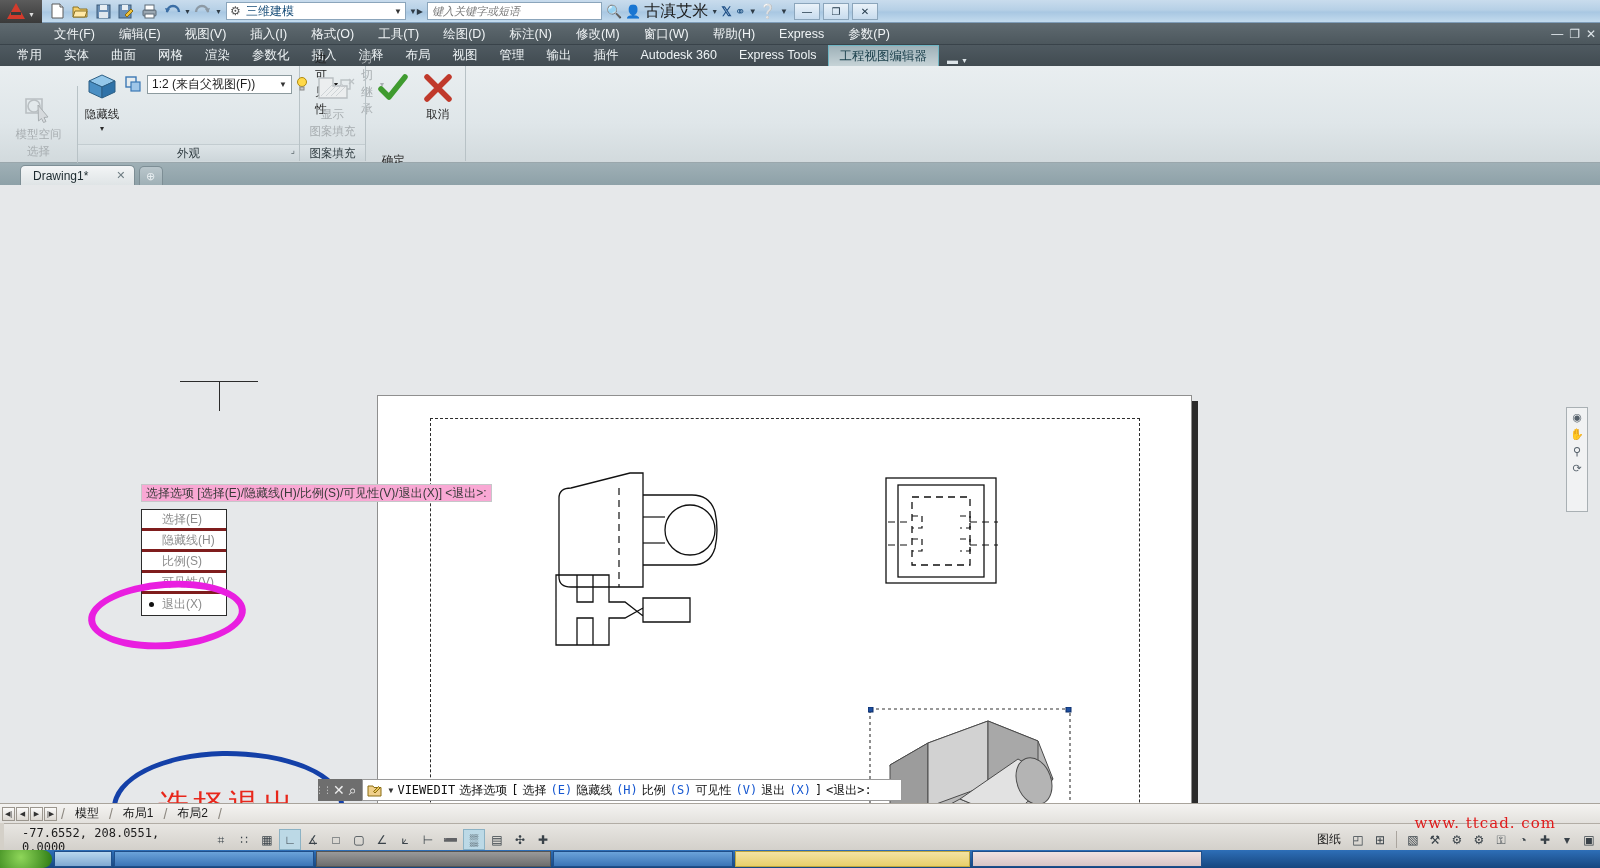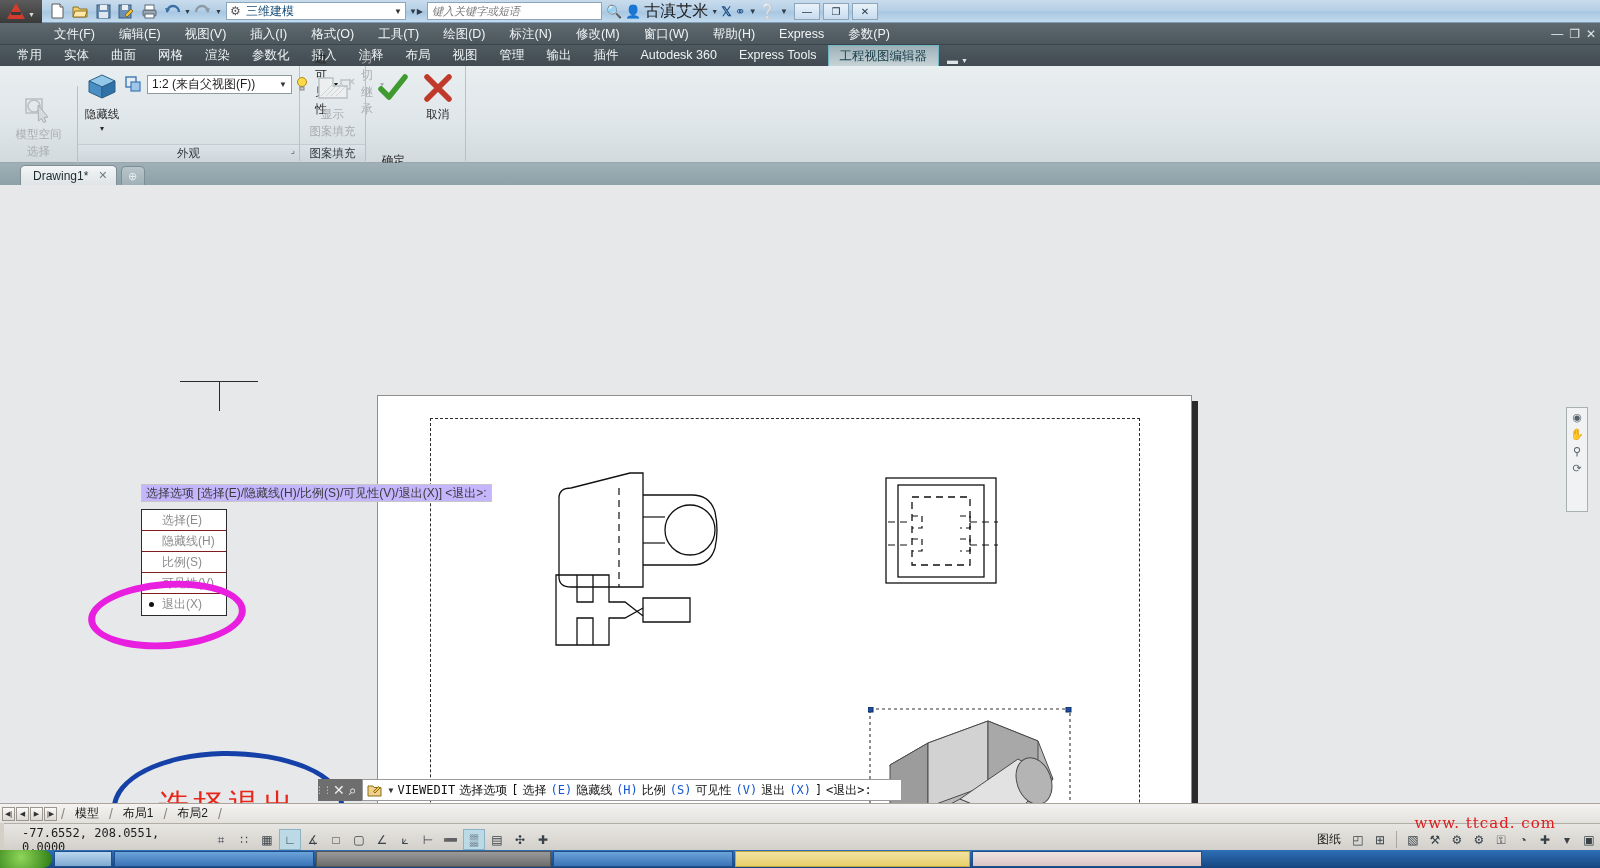--- a/index.html
+++ b/index.html
@@ -127,21 +127,21 @@
 
   
   .doctabs{
     position:absolute;left:0;top:163px;width:1600px;height:22px;
     background:linear-gradient(to bottom,#9fb0b6,#8ea1a8);
     display:flex;align-items:flex-end;padding-left:20px;
   }
   .doctab{
     height:20px;background:linear-gradient(to bottom,#f3f5f6,#dfe4e6);
     border:1px solid #7d8e95;border-bottom:none;border-radius:5px 5px 0 0;
-    display:flex;align-items:center;gap:10px;padding:0 8px 0 12px;font-size:12px;color:#1d2a2f;
+    display:flex;align-items:center;gap:28px;padding:0 8px 0 12px;font-size:12px;color:#1d2a2f;
   }
   .doctab .x{ color:#6f7d83;font-size:11px; }
   .addtab{
     margin-left:4px;width:24px;height:19px;border:1px solid #7d8e95;border-bottom:none;
     border-radius:5px 5px 0 0;background:linear-gradient(to bottom,#b9c6cb,#9fb0b6);
     display:flex;align-items:center;justify-content:center;color:#e8eef0;font-size:11px;
   }
 
   
   .canvas{
@@ -160,30 +160,30 @@
     border:1px dashed #2b2b2b;
   }
   .topmark{
     position:absolute;left:180px;top:196px;width:78px;height:1px;background:#2b2b2b;
   }
   .topmark2{
     position:absolute;left:219px;top:196px;width:1px;height:30px;background:#2b2b2b;
   }
 
   .prompt-line{
-    position:absolute;left:141px;top:299px;height:18px;background:#c4b5fd;
+    position:absolute;left:141px;top:299px;height:18px;background:#f9a8d4;
     color:#3a3a3a;font-size:12px;display:flex;align-items:center;padding:0 4px;
     border:1px solid #c6c7c9;white-space:nowrap;
   }
   .optmenu{
     position:absolute;left:141px;top:324px;width:86px;background:#ffffff;border:1px solid #2b2b2b;
   }
   .optitem{
     height:21px;display:flex;align-items:center;font-size:12px;color:#8c8c8c;
-    border-bottom:1px solid #7f1d1d;padding-left:20px;position:relative;white-space:nowrap;
+    border-bottom:3px solid #7f1d1d;padding-left:20px;position:relative;white-space:nowrap;
   }
   .optitem:last-child{ border-bottom:none; }
   .optitem .bullet{
     position:absolute;left:7px;top:50%;margin-top:-2.5px;width:5px;height:5px;border-radius:50%;
     background:#111;
   }
 
   .magenta-ellipse{
     position:absolute;left:88px;top:396px;width:158px;height:68px;
     border:7px solid #e91fe0;border-radius:50%;

